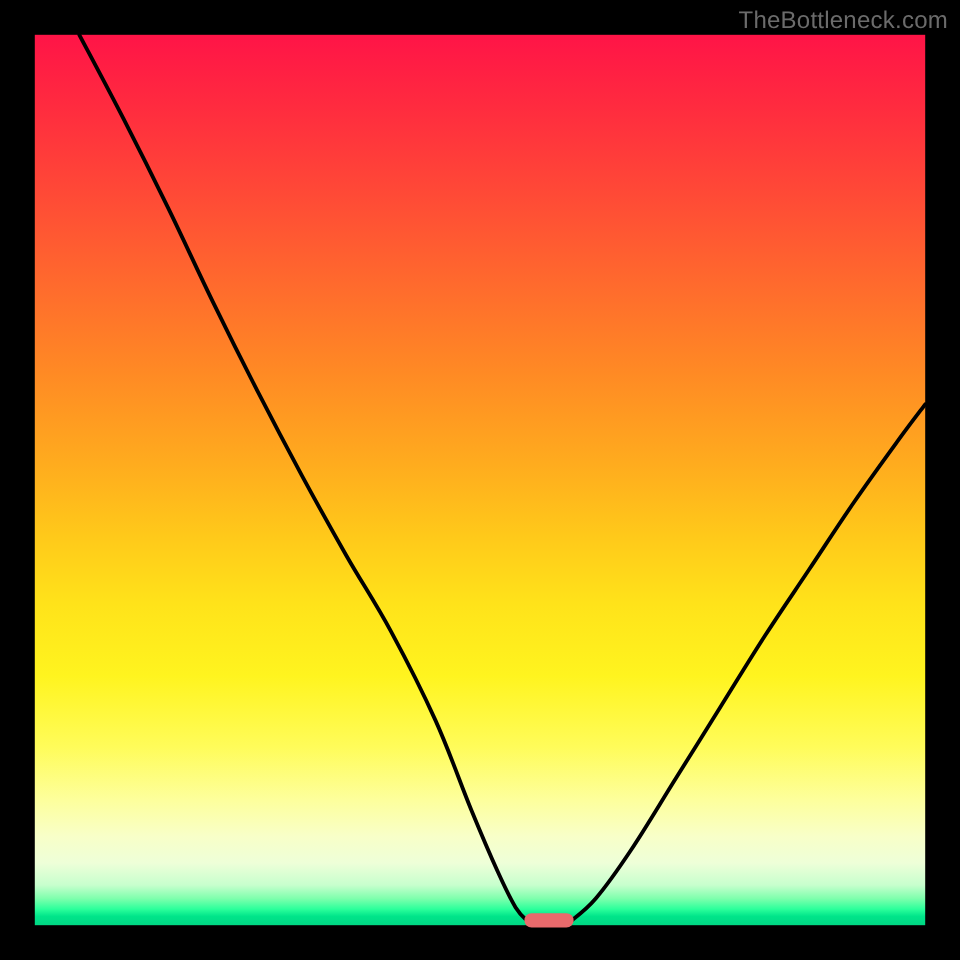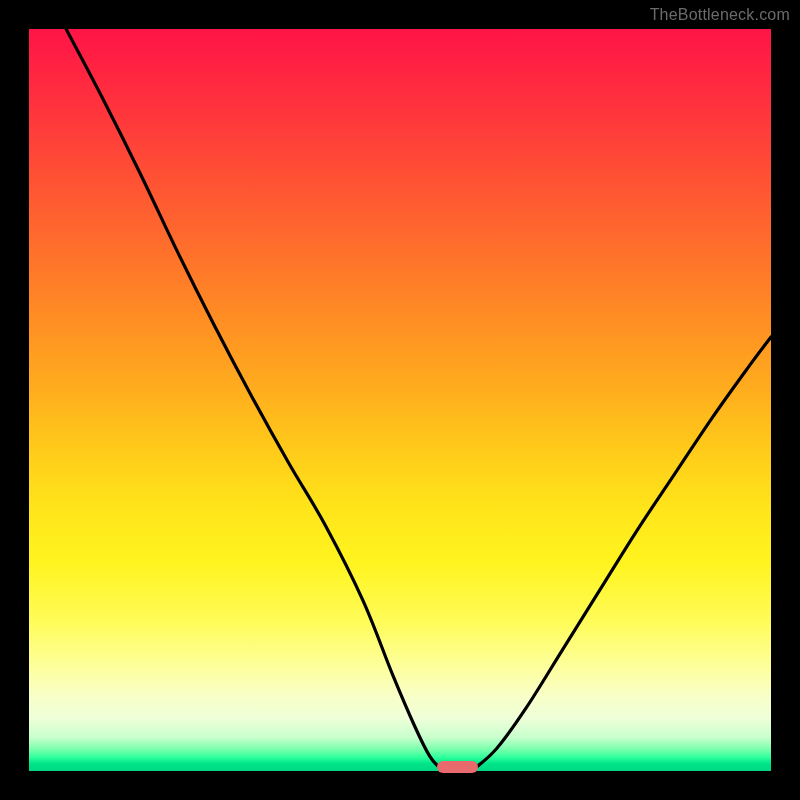--- a/index.html
+++ b/index.html
@@ -46,21 +46,21 @@
       #2bff9b 98.2%,
       #00e58a 99%,
       #00d884 100%
     );
   }
   .watermark {
     position: absolute;
     top: 6px;
     right: 10px;
     color: #6b6b6b;
-    font-size: 16px;
+    font-size: 20px;
     letter-spacing: 0.2px;
     user-select: none;
     text-align: center;
   }
   .marker {
     position: absolute;
     background: #e96a6c;
     border-radius: 999px;
   }
   svg.curve {

